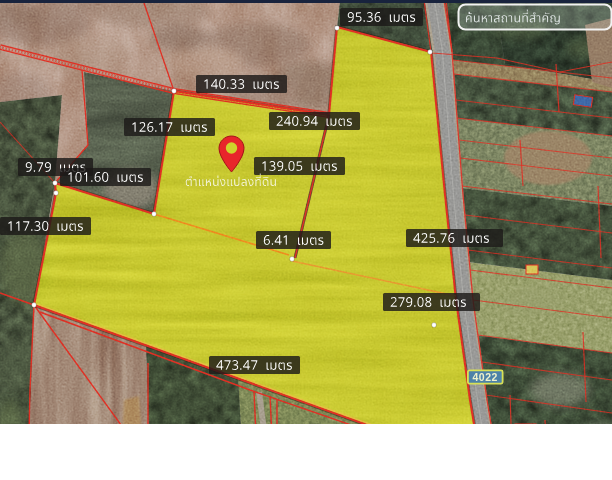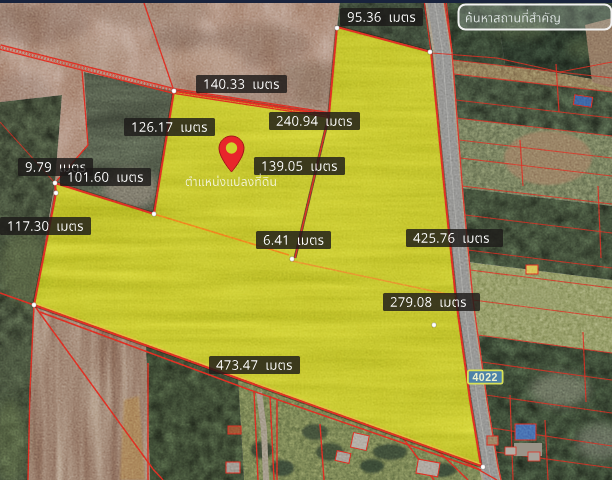--- a/index.html
+++ b/index.html
@@ -1,14 +1,14 @@
 <!DOCTYPE html>
 <html><head><meta charset="utf-8"><style>
 html,body{margin:0;padding:0;}
-#map{position:relative;width:612px;height:480px;overflow:hidden;font-family:"Liberation Sans",sans-serif;background:#a08672;}
+#map{position:relative;width:612px;height:424px;overflow:hidden;font-family:"Liberation Sans",sans-serif;background:#a08672;}
 </style></head><body>
 
 <div id="map">
 <svg width="612" height="480" viewBox="0 0 612 480" style="filter:blur(0.35px)">
 <defs>
 <filter id="ngrain" color-interpolation-filters="sRGB" x="-2%" y="-2%" width="104%" height="104%">
           <feTurbulence type="fractalNoise" baseFrequency="0.22 0.22" numOctaves="3" seed="5"></feTurbulence>
           <feColorMatrix type="matrix" values="0.22 0.22 0.22 0 0.170  0.22 0.22 0.22 0 0.170  0.22 0.22 0.22 0 0.170  0 0 0 0 1"></feColorMatrix>
           <feBlend in2="SourceGraphic" mode="overlay" result="b"></feBlend>
           <feComposite in="b" in2="SourceGraphic" operator="arithmetic" k1="0" k2="0.7" k3="0.30" k4="0" result="m"></feComposite>

